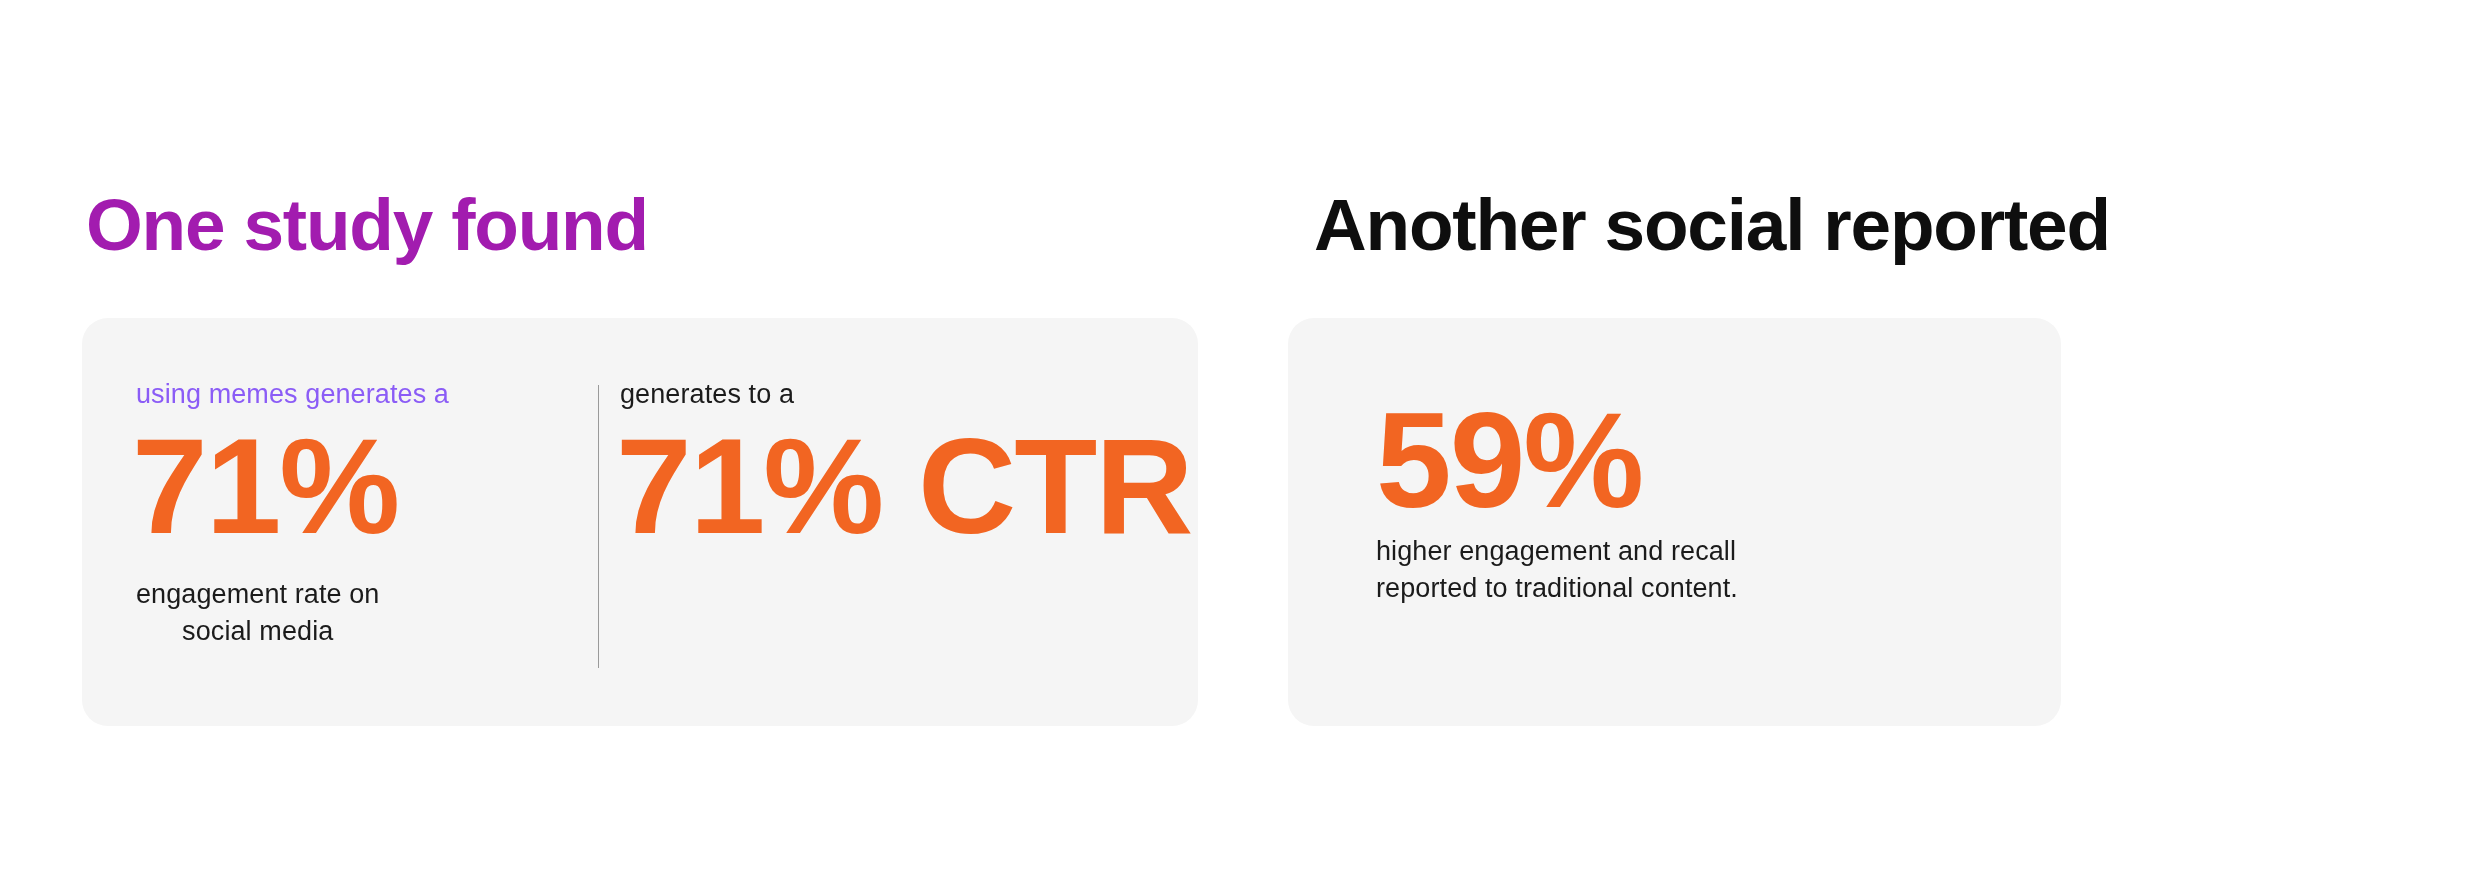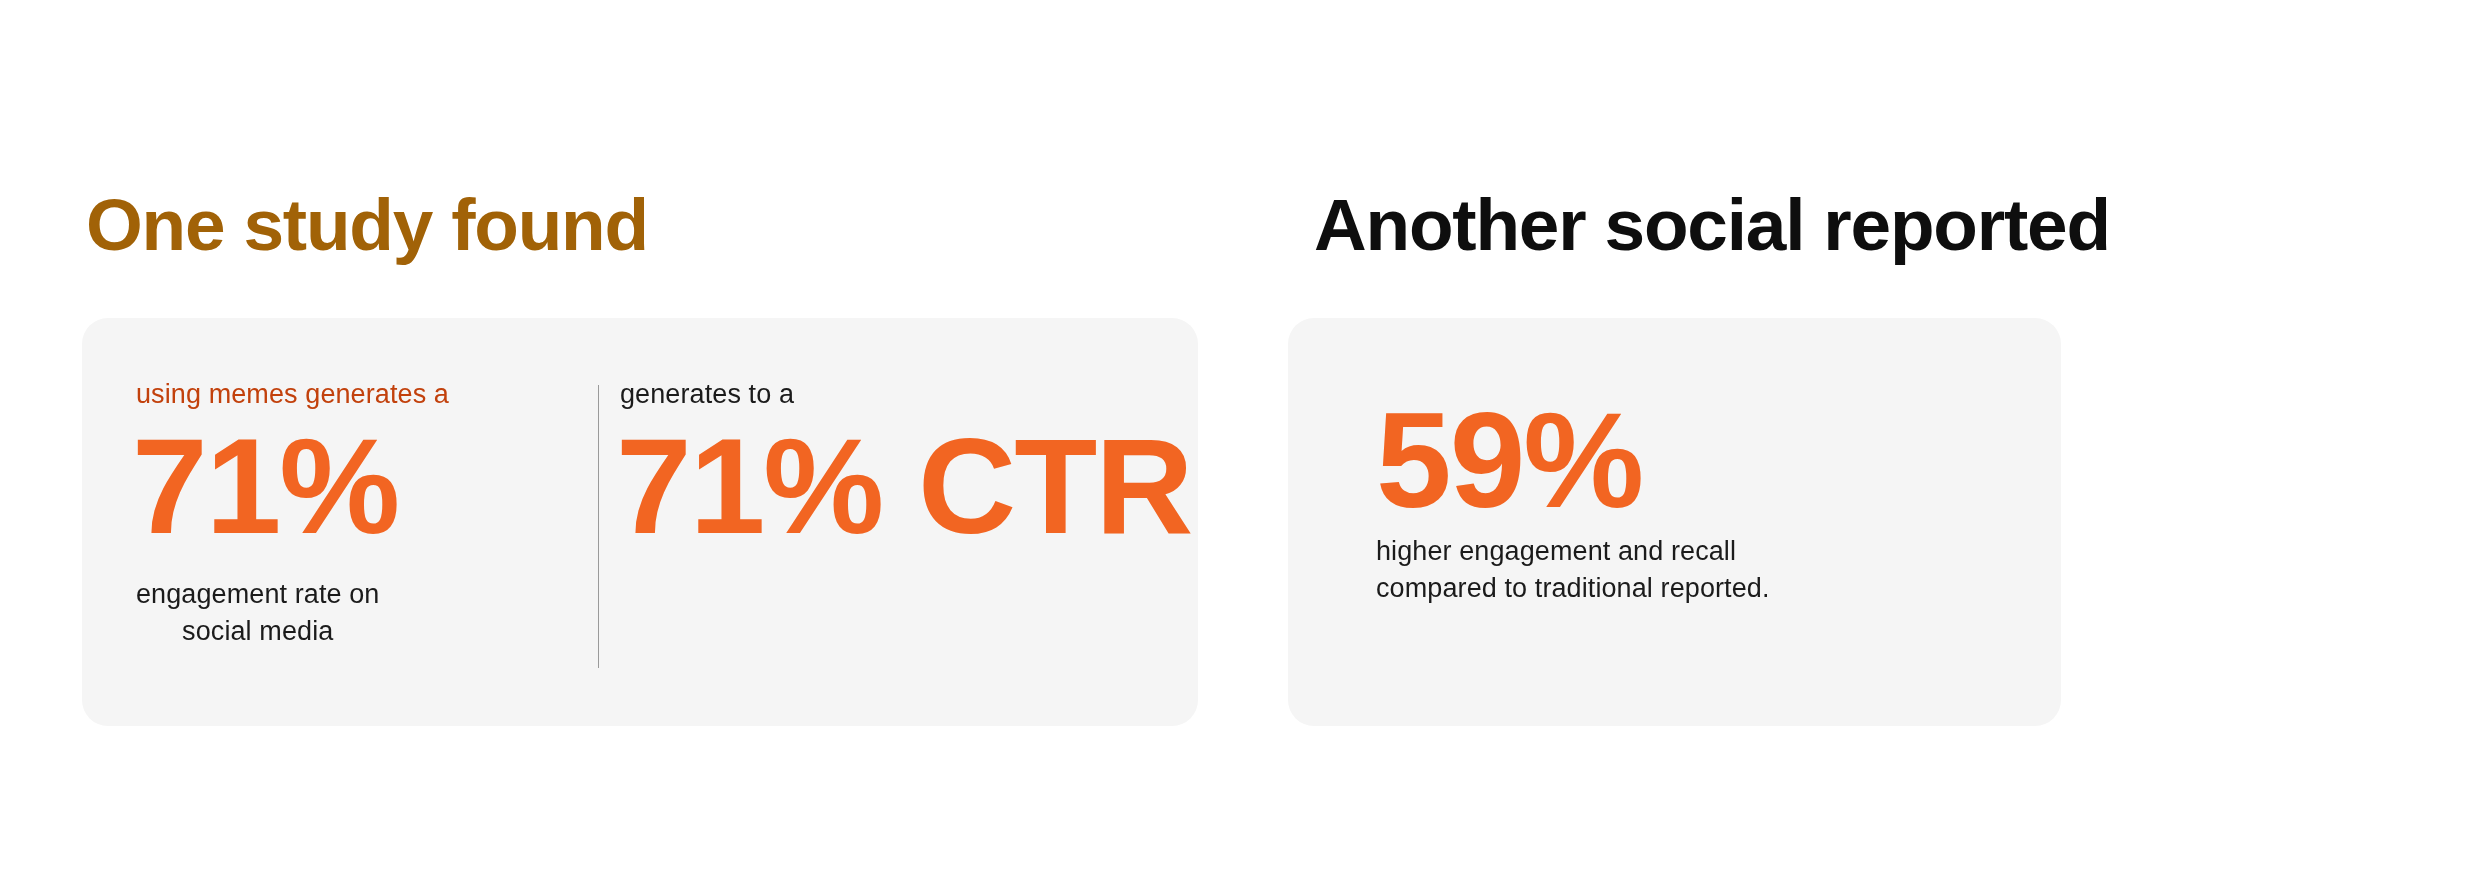--- a/index.html
+++ b/index.html
@@ -129,45 +129,45 @@
     height: 100%;
   }
   #bignum-two  { left: 88px; top: 74px; }
   #caption-two { left: 88px; top: 215px; }
 </style>
 </head>
 <body>
 
 <div class="stage" style="background: rgb(255, 255, 255);">
 
-  <div class="heading" id="heading-one" style="color: #a16207;">One study found</div>
+  <div class="heading" id="heading-one" style="color: #a21caf;">One study found</div>
 
   <div class="heading" id="heading-two" style="color: rgb(14, 14, 14);">Another social reported</div>
 
   <div class="card" id="card-one" style="background: rgb(245, 245, 245);">
     <div class="card-one-inner">
 
       <div class="stat-col" id="col-left">
-        <div class="kicker" id="kicker-left" style="color: #c2410c;">using memes generates a</div>
+        <div class="kicker" id="kicker-left" style="color: #8b5cf6;">using memes generates a</div>
         <div class="bignum" id="bignum-left" style="color: rgb(242, 101, 34);">71%</div>
         <div class="caption" id="caption-left" style="color: rgb(27, 27, 27);">engagement rate on
 social media</div>
       </div>
 
       <div class="divider" style="background: rgb(154, 154, 154);"></div>
 
       <div class="stat-col" id="col-right">
         <div class="kicker" id="kicker-right" style="color: rgb(27, 27, 27);">generates to a</div>
         <div class="bignum" id="bignum-right" style="color: rgb(242, 101, 34);">71% CTR</div>
       </div>
 
     </div>
   </div>
 
   <div class="card" id="card-two" style="background: rgb(245, 245, 245);">
     <div class="card-two-inner">
       <div class="bignum" id="bignum-two" style="color: rgb(242, 101, 34);">59%</div>
       <div class="caption" id="caption-two" style="color: rgb(27, 27, 27);">higher engagement and recall
-compared to traditional reported.</div>
+reported to traditional content.</div>
     </div>
   </div>
 
 </div>
 
 </body></html>

